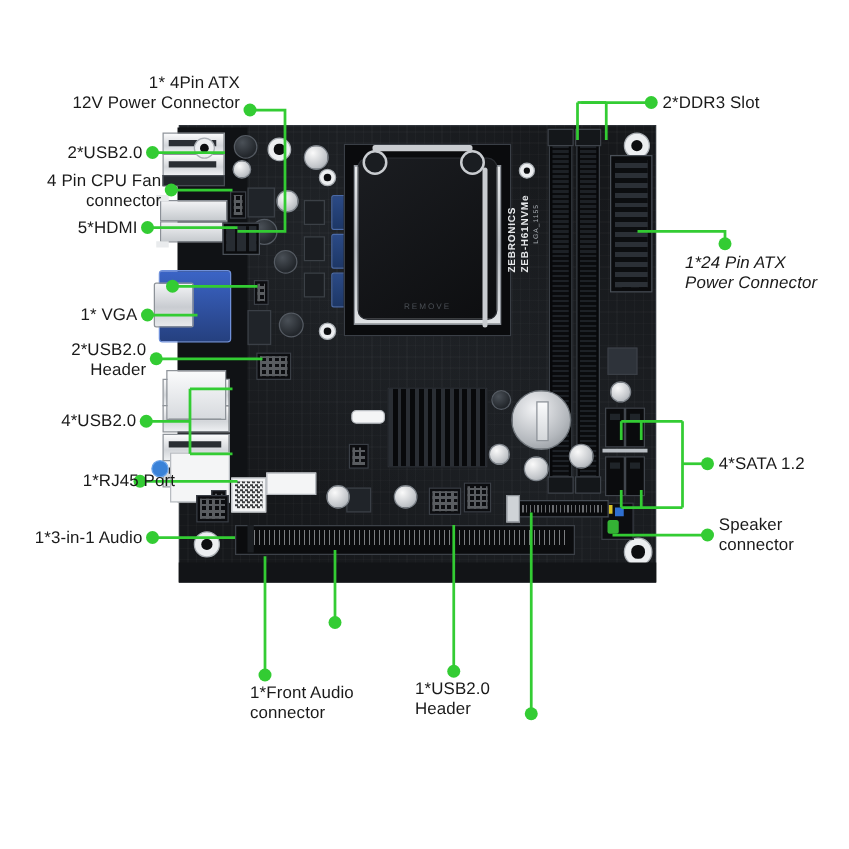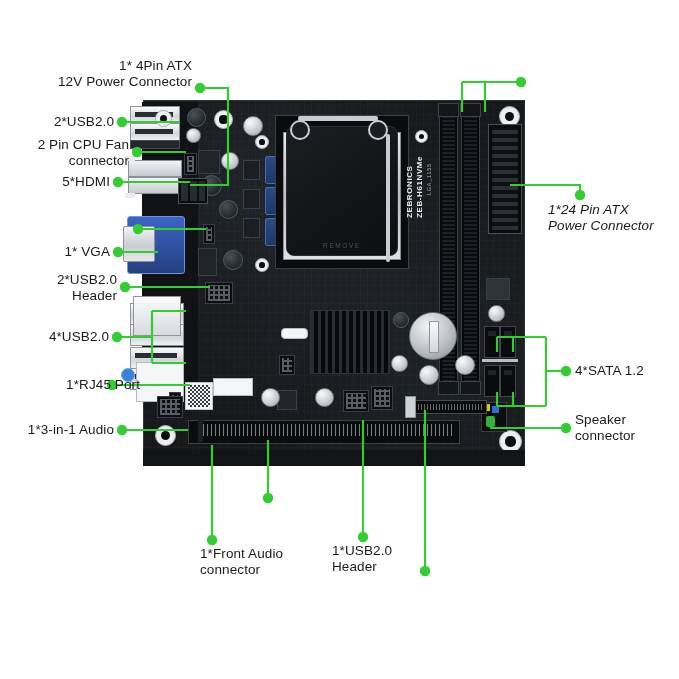--- a/index.html
+++ b/index.html
@@ -360,30 +360,31 @@
       <circle cx="268" cy="498" r="5.2"></circle>
       <circle cx="212" cy="540" r="5.2"></circle>
       <circle cx="363" cy="537" r="5.2"></circle>
       <circle cx="425" cy="571" r="5.2"></circle>
     </g>
   </svg>
 
   <div class="label r" style="left:0px;top:58px;width:192px;">1* 4Pin ATX
 12V Power Connector</div>
   <div class="label r" style="left:0px;top:114px;width:114px;">2*USB2.0</div>
-  <div class="label r" style="left:0px;top:137px;width:129px;">2 Pin CPU Fan
+  <div class="label r" style="left:0px;top:137px;width:129px;">4 Pin CPU Fan
 connector</div>
   <div class="label r" style="left:0px;top:174px;width:110px;">5*HDMI</div>
   <div class="label r" style="left:0px;top:244px;width:110px;">1* VGA</div>
   <div class="label r" style="left:0px;top:272px;width:117px;">2*USB2.0
 Header</div>
   <div class="label r" style="left:0px;top:329px;width:109px;">4*USB2.0</div>
   <div class="label r" style="left:0px;top:377px;width:104px;margin-left:36px;">1*RJ45 Port</div>
   <div class="label r" style="left:0px;top:422px;width:114px;">1*3-in-1 Audio</div>
 
+  <div class="label l" style="left:530px;top:74px;width:145px;">2*DDR3 Slot</div>
   <div class="label l" style="left:548px;top:202px;width:131px;font-style:italic;">1*24 Pin ATX
 Power Connector</div>
   <div class="label l" style="left:575px;top:363px;width:104px;">4*SATA 1.2</div>
   <div class="label l" style="left:575px;top:412px;width:104px;">Speaker
 connector</div>
 
   <div class="label l" style="left:200px;top:546px;width:140px;">1*Front Audio
 connector</div>
   <div class="label l" style="left:332px;top:543px;width:115px;">1*USB2.0
 Header</div>

